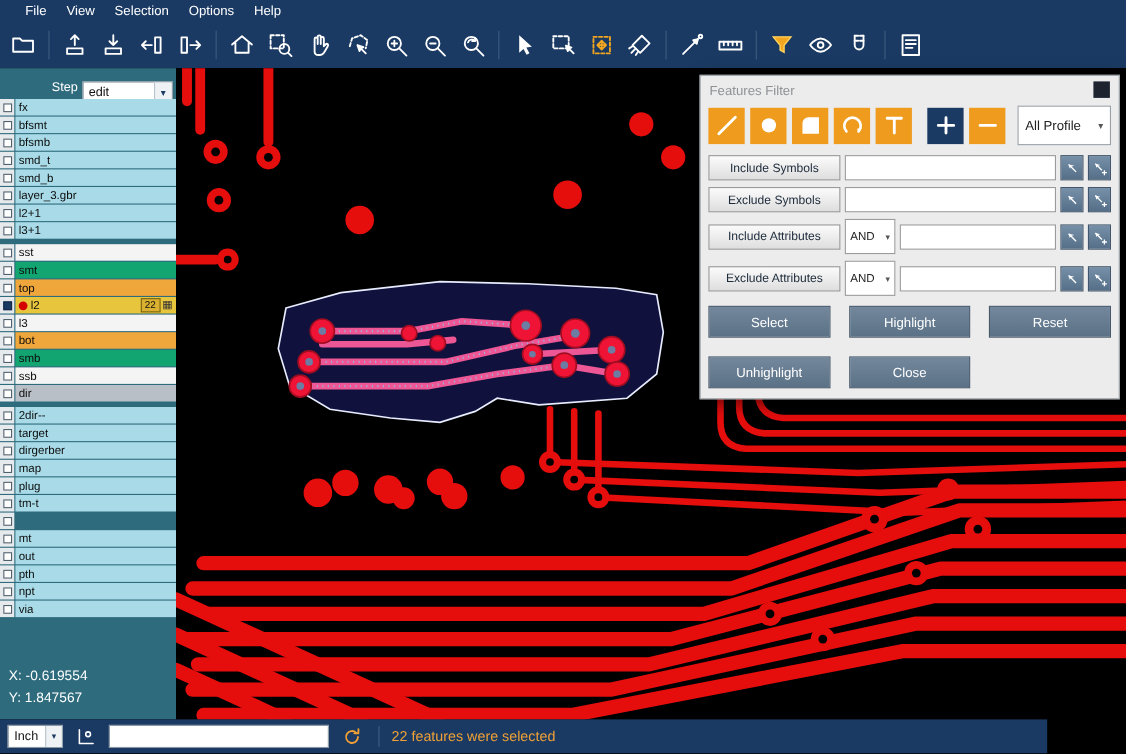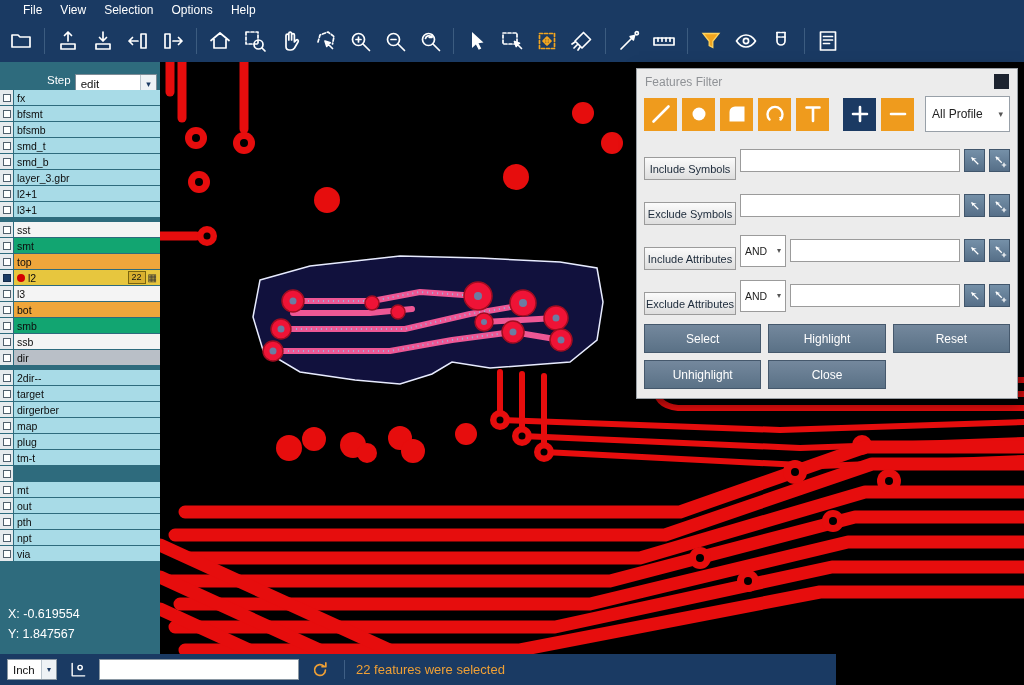--- a/index.html
+++ b/index.html
@@ -41,30 +41,30 @@
   
   .dialog { position:absolute; left:636px; top:68px; width:382px; background:#ececec; border:1px solid #9aa0a6; box-shadow:3px 4px 14px rgba(0,0,0,.55); z-index:5; }
   .dlg-title { height:25px; display:flex; align-items:center; padding:0 8px; color:#8f9296; font-size:12px; }
   .dlg-close { width:15px; height:15px; background:#1d2430; margin-left:auto; }
   .tool-row { display:flex; align-items:center; gap:5px; padding:2px 7px 6px; }
   .tbox { width:33px; height:33px; flex:none; display:flex; align-items:center; justify-content:center; background:#ef9b1d; }
   .tbox.navy { background:#1b3a63; margin-left:9px; }
   .profile { height:36px; flex:1; margin-left:6px; background:#fff; border:1px solid #98a0a8; display:flex; align-items:center; padding:0 6px; font-size:12px; color:#222; }
   .profile .arr { margin-left:auto; color:#555; font-size:9px; }
   .frow { display:flex; align-items:center; gap:4px; padding:3px 7px; }
-  .flabel { width:92px; height:23px; flex:none; background:linear-gradient(#fbfbfb,#dedede); border:1px solid #9b9b9b; display:flex; align-items:center; justify-content:center; font-size:11px; color:#1c2a3a;margin-top:16px; }
+  .flabel { width:120px; height:23px; flex:none; background:linear-gradient(#fbfbfb,#dedede); border:1px solid #9b9b9b; display:flex; align-items:center; justify-content:center; font-size:11px; color:#1c2a3a; }
   .andsel { width:46px; height:23px; flex:none; background:#fff; border:1px solid #9b9b9b; display:flex; align-items:center; padding:15px 4px; font-size:10.5px; color:#222; }
   .andsel .arr { margin-left:auto; font-size:8px; color:#555; }
   .finput { flex:1; height:23px; border:1px solid #9b9b9b; background:#fff; font-size:11px; padding:0 4px; min-width:0; }
   .pick { width:21px; height:23px; flex:none; background:linear-gradient(#7590a8,#566f88); border:1px solid #41566c; display:flex; align-items:center; justify-content:center; }
-  .abtns { display:grid; grid-template-columns:1fr 1fr 1fr; gap:7px; padding:6px 7px 9px; }
+  .abtns { display:grid; grid-template-columns:1fr 1fr 1fr; gap:17px; padding:6px 7px 9px; }
   .abtn { height:29px; background:linear-gradient(#74889d,#5a7186); border:1px solid #45586c; color:#fff; display:flex; align-items:center; justify-content:center; font-size:12px; cursor:default; }
 
   
-  .statusbar { position:absolute; left:0; bottom:0; width:836px; height:31px; background:#1a3a63; display:flex; align-items:center; padding:0 7px; gap:8px; }
+  .statusbar { position:absolute; left:0; bottom:0; width:952px; height:31px; background:#1a3a63; display:flex; align-items:center; padding:0 7px; gap:8px; }
   .unit-combo { width:50px; height:21px; background:#fff; border:1px solid #8a97a2; display:flex; align-items:center; padding-left:5px; font-size:11.5px; color:#111; }
   .unit-combo .arr { margin-left:auto; width:15px; height:100%; border-left:1px solid #b9c4cc; display:flex; align-items:center; justify-content:center; color:#1b3a63; font-size:8px; background:#eef2f5; }
   .sb-icon { width:26px; height:26px; display:flex; align-items:center; justify-content:center; }
   .cmd-input { width:200px; height:21px; background:#fff; border:1px solid #8a97a2; font-size:11px; padding:0 4px; }
   .sb-sep { width:1px; height:19px; background:#3f5f85; margin:0 3px; }
   .sb-msg { color:#f0a035; font-size:13px; }
 </style>
 </head>
 <body>
 

